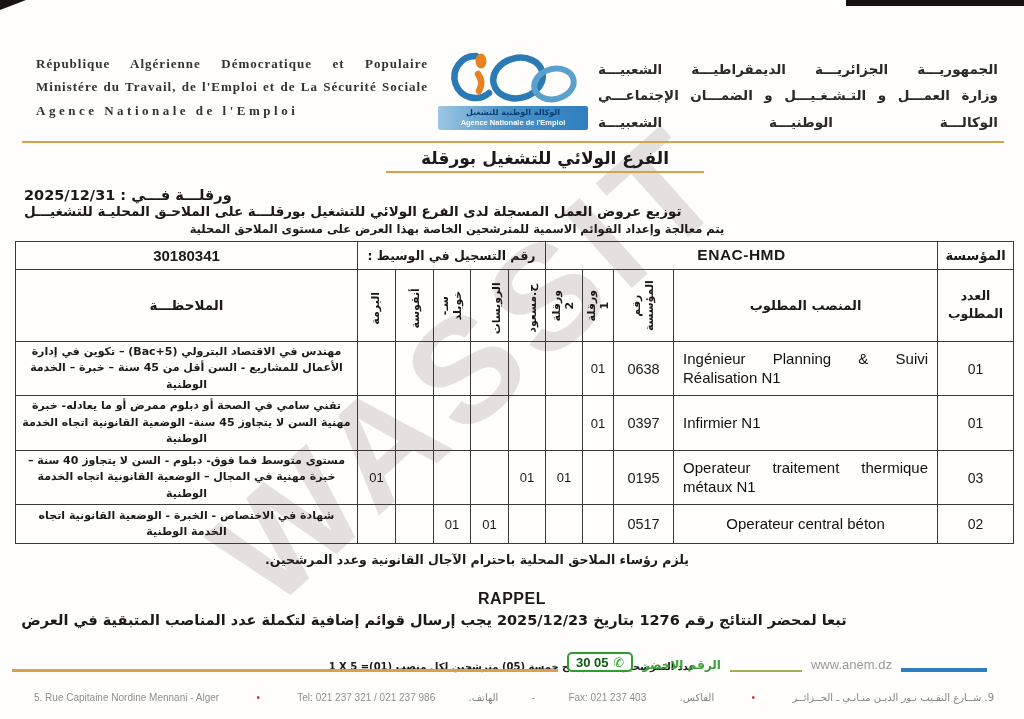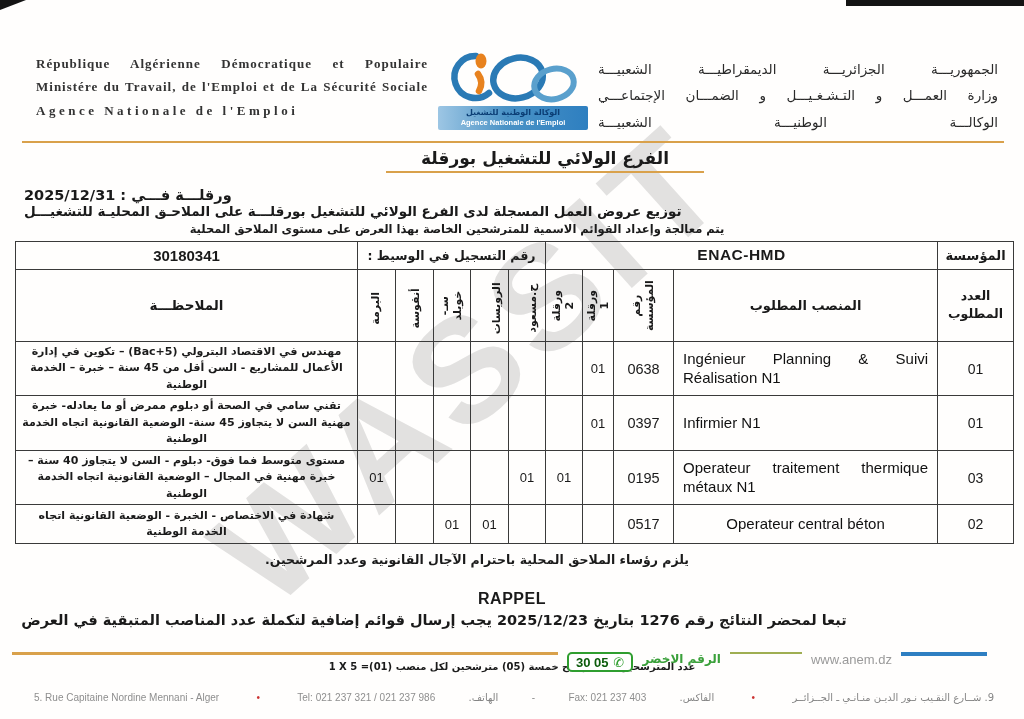--- a/index.html
+++ b/index.html
@@ -21,21 +21,21 @@
 
   .content { position:relative; z-index:1; }
 
   
   .header { display:flex; justify-content:space-between; align-items:flex-start;
             padding:44px 26px 0 36px; }
   .hdr-fr { width:392px; font-family:"Liberation Serif", serif; font-weight:bold;
             font-size:13px; color:#333; line-height:1.8; letter-spacing:1px; margin-top:8px; }
   .hdr-fr .line { text-align:justify; text-align-last:justify; }
   .hdr-fr .line3 { text-align-last:auto; letter-spacing:3.5px; }
-  .hdr-ar { width:400px; direction:rtl; font-weight:normal; font-size:13.5px; color:#2a2a2a;
+  .hdr-ar { width:400px; direction:rtl; font-weight:bold; font-size:13.5px; color:#2a2a2a;
             line-height:1.95; margin-top:12px; }
   .hdr-ar .line { text-align:justify; text-align-last:justify; }
 
   .logo-wrap { width:158px; display:flex; flex-direction:column; align-items:center; margin-top:2px; }
   .logo-banner { width:150px; margin-top:-6px; padding:2px 3px 3px;
                  background:linear-gradient(90deg,#9dc6e4 0%,#4b93c6 45%,#2e7fc0 100%);
                  border-radius:2px; text-align:center; }
   .logo-banner .b-ar { font-size:8px; font-weight:bold; color:#0b3e75; line-height:1.2; }
   .logo-banner .b-fr { font-family:"Liberation Sans", sans-serif; font-size:7.5px;
                        font-weight:bold; color:#ffffff; line-height:1.25; }
@@ -84,21 +84,21 @@
   .obligation { direction:rtl; text-align:center; font-weight:bold; font-size:12.5px;
                 margin-top:8px; transform:translateX(-35px); }
   .rappel-title { text-align:center; font-family:"Liberation Sans", sans-serif; font-weight:bold;
                   font-size:16px; margin-top:23px; letter-spacing:0.5px; }
   .rappel-text { direction:rtl; text-align:center; font-weight:bold; font-size:14.5px;
                  margin-top:4px; transform:translateX(-78px); }
   .candidates { direction:rtl; text-align:center; font-weight:bold; font-size:10px; margin-top:33px; }
   .candidates .eq { direction:ltr; unicode-bidi:isolate; }
 
   
-  .footer-bar { position:absolute; left:0; right:0; bottom:47px; display:flex; align-items:flex-start;
+  .footer-bar { position:absolute; left:0; right:0; bottom:47px; display:flex; align-items:flex-end;
                 padding:0 12px; gap:9px; z-index:1; }
   .line-orange { width:546px; height:3px; background:#d9a14b; }
   .green-badge { display:flex; align-items:center; gap:5px; border:2px solid #2f9e2f; border-radius:5px;
                  padding:0 7px; height:20px; background:#fff; }
   .green-badge .n { font-family:"Liberation Sans", sans-serif; font-weight:bold; font-size:13px; color:#0c5c0c; }
   .green-badge .ph { color:#2f9e2f; font-size:13px; line-height:1; }
   .green-label { direction:rtl; font-weight:bold; font-size:12px; color:#3aa03a; white-space:nowrap; }
   .line-green { width:72px; height:2px; background:#9fae52; }
   .website { font-family:"Liberation Sans", sans-serif; font-size:13px; color:#9a9a9a; }
   .line-blue { width:86px; height:4px; background:#2e7fc2; }

